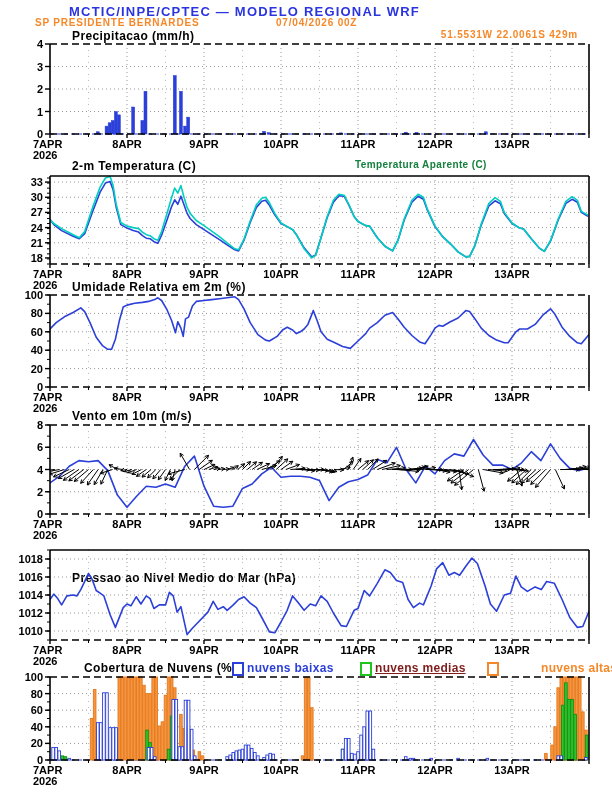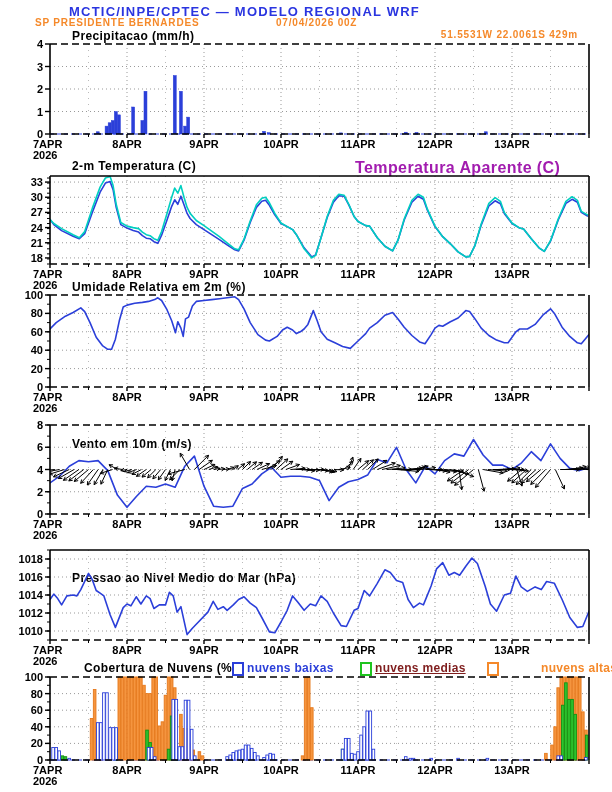--- a/index.html
+++ b/index.html
@@ -2,39 +2,39 @@
 <html><head>
 <meta charset="utf-8">
 <style>
   html,body{margin:0;padding:0;background:#ffffff;}
   .page{position:relative;width:612px;height:792px;background:#ffffff;overflow:hidden;
         font-family:"Liberation Sans",sans-serif;}
   .abs{position:absolute;white-space:nowrap;}
   .hdr1{font-size:13px;font-weight:bold;letter-spacing:1.2px;color:#2a35e0;}
   .hdr2{font-size:10px;font-weight:bold;letter-spacing:0.8px;color:#f5892a;}
   .ptitle{font-size:12px;font-weight:bold;letter-spacing:0.4px;color:#000;}
-  .ptitle2{font-size:16px;font-weight:bold;letter-spacing:0.4px;color:#a21caf;}
+  .ptitle2{font-size:10px;font-weight:bold;letter-spacing:0.4px;color:#15803d;}
   .lgl{font-size:12px;font-weight:bold;letter-spacing:0.3px;}
   .lgbox{display:inline-block;width:8px;height:10px;background:#fff;border:2px solid;vertical-align:-1px;}
   svg text{font-family:"Liberation Sans",sans-serif;font-weight:bold;}
 </style>
 </head>
 <body>
 
 <div class="page">
   <div class="abs hdr1" style="top:4px;left:0;width:489px;text-align:center;">MCTIC/INPE/CPTEC — MODELO REGIONAL WRF</div>
   <div class="abs hdr2" style="top:17px;left:35px;">SP PRESIDENTE BERNARDES</div>
   <div class="abs hdr2" style="top:17px;left:276px;">07/04/2026 00Z</div>
   <div class="abs hdr2" style="top:29px;left:0;width:578px;text-align:right;">51.5531W 22.0061S 429m</div>
 
   <div class="abs ptitle" style="top:29px;left:72px;">Precipitacao (mm/h)</div>
   <div class="abs ptitle" style="top:159px;left:72px;">2-m Temperatura (C)</div>
   <div class="abs ptitle2" style="top:159px;left:355px;">Temperatura Aparente (C)</div>
   <div class="abs ptitle" style="top:280px;left:72px;">Umidade Relativa em 2m (%)</div>
-  <div class="abs ptitle" style="top:409px;left:72px;margin-top:28px;">Vento em 10m (m/s)</div>
+  <div class="abs ptitle" style="top:409px;left:72px;">Vento em 10m (m/s)</div>
   <div class="abs ptitle" style="top:535px;left:72px;margin-top:36px;">Pressao ao Nivel Medio do Mar (hPa)</div>
   <div class="abs ptitle" style="top:661px;left:84px;">Cobertura de Nuvens (%)</div>
 
   <span class="abs lgbox" style="top:662px;left:232px;border-color:#2b3fd9;"></span>
   <span class="abs lgl" style="top:661px;left:247px;color:#2b3fd9;">nuvens baixas</span>
   <span class="abs lgbox" style="top:662px;left:360px;border-color:#1fc41f;"></span>
   <span class="abs lgl" style="top:661px;left:375px;color:#7f1d1d;text-decoration:underline;">nuvens medias</span>
   <span class="abs lgbox" style="top:662px;left:487px;border-color:#f5892a;"></span>
   <span class="abs lgl" style="top:661px;left:501px;color:#f5892a;margin-left:40px;">nuvens altas</span>
 

